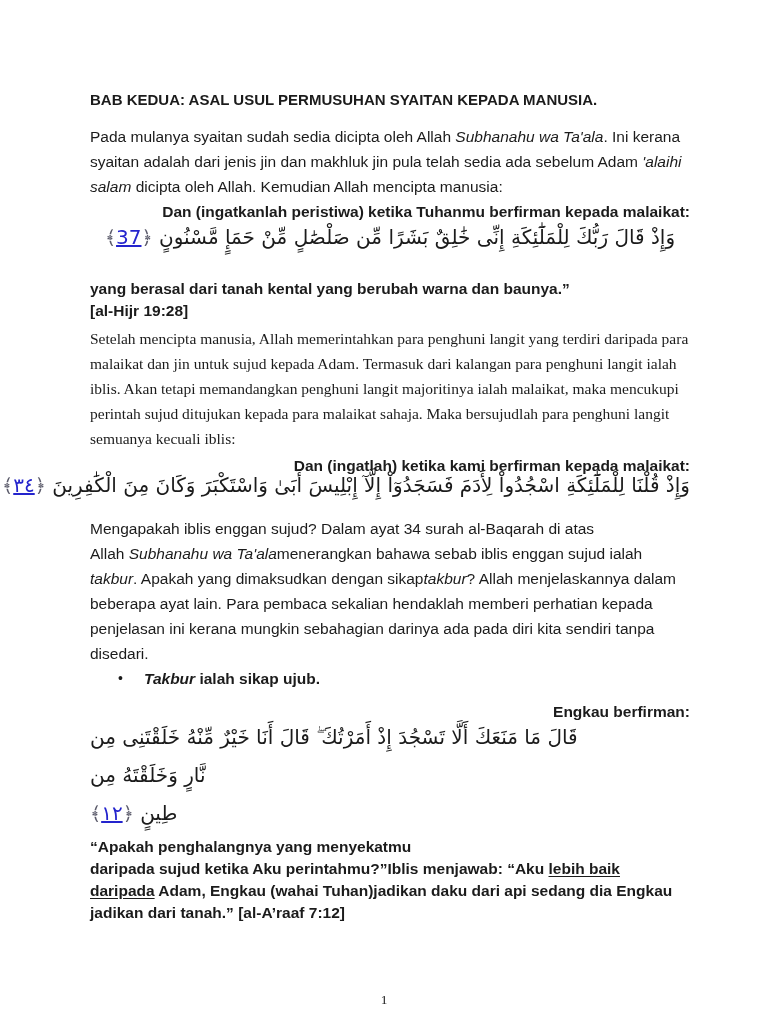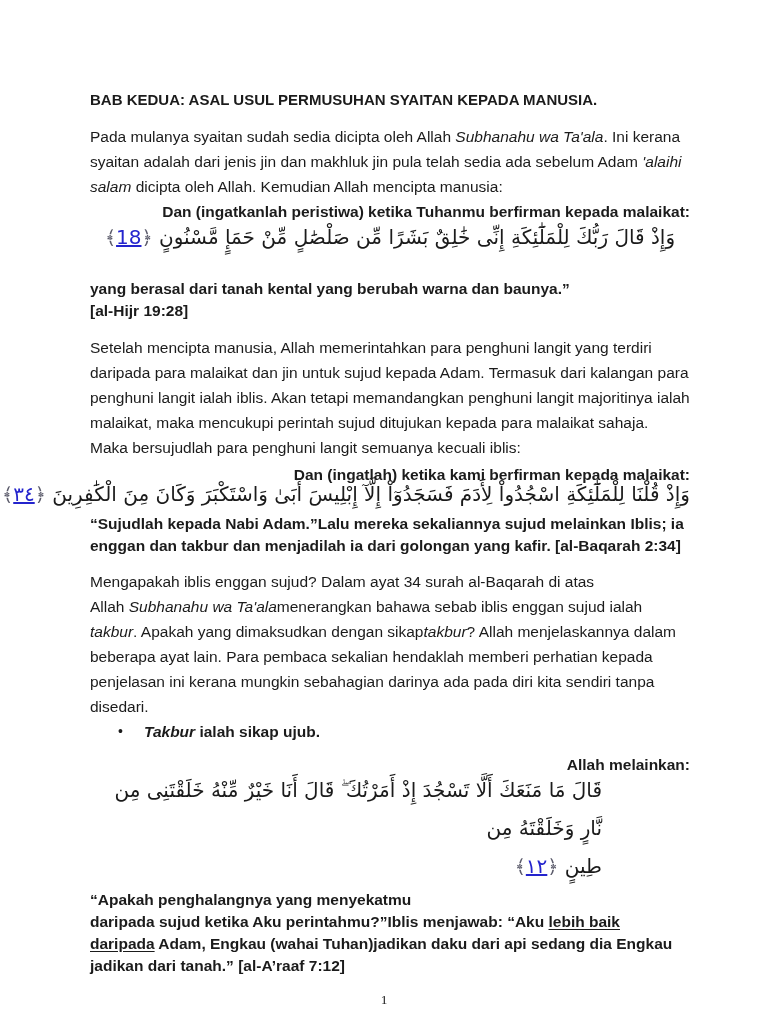--- a/index.html
+++ b/index.html
@@ -39,21 +39,21 @@
     unicode-bidi: embed;
     font-family: "DejaVu Sans", sans-serif;
     font-size: 20px;
     line-height: 38px;
     text-align: center;
     margin: -6px 0 0 0;
     white-space: nowrap;
     font-weight: normal;
   }
   .arabic-right {
-    text-align: right;
+    text-align: left;
     white-space: normal;
     margin-right: 88px;
   }
   .arabic .bracket {
     color: #5a5a6a;
     font-size: 19px;
     text-decoration: none;
   }
   .verse-link {
     color: #2424cd;
@@ -62,21 +62,21 @@
   }
   .quote {
     font-weight: bold;
     line-height: 22px;
     margin: 0;
   }
   .mt2  { margin-top: 2px; }
   .mt4  { margin-top: 4px; }
   .mt8  { margin-top: 8px; }
   .mt12 { margin-top: 12px; }
-  .mt13 { margin-top: 13px; }
+  .mt13 { margin-top: 4px; font-family: Liberation Serif, serif; }
   .mtneg12 { margin-top: -12px; text-align: right; }
   .bullet-row {
     display: flex;
     padding-left: 28px;
     margin: 0;
   }
   .bullet-marker {
     width: 26px;
     flex: 0 0 26px;
     font-size: 14px;
@@ -98,41 +98,40 @@
 
 <div class="page">
   <div class="content">
 
     <h1 class="heading">BAB KEDUA: ASAL USUL PERMUSUHAN SYAITAN KEPADA MANUSIA.</h1>
 
     <p class="para"><span>Pada mulanya syaitan sudah sedia dicipta oleh Allah </span><i>Subhanahu wa Ta'ala</i><span>. Ini kerana syaitan adalah dari jenis jin dan makhluk jin pula telah sedia ada sebelum Adam </span><i>'alaihi salam</i><span> dicipta oleh Allah. Kemudian Allah mencipta manusia:</span></p>
 
     <p class="lead">Dan (ingatkanlah peristiwa) ketika Tuhanmu berfirman kepada malaikat:</p>
 
-    <div class="arabic"><span>وَإِذْ قَالَ رَبُّكَ لِلْمَلَٰٓئِكَةِ إِنِّى خَٰلِقٌ بَشَرًا مِّن صَلْصَٰلٍ مِّنْ حَمَإٍ مَّسْنُونٍ</span> <span class="bracket">﴿</span><a class="verse-link">18</a><span class="bracket">﴾</span></div>
+    <div class="arabic"><span>وَإِذْ قَالَ رَبُّكَ لِلْمَلَٰٓئِكَةِ إِنِّى خَٰلِقٌ بَشَرًا مِّن صَلْصَٰلٍ مِّنْ حَمَإٍ مَّسْنُونٍ</span> <span class="bracket">﴿</span><a class="verse-link">37</a><span class="bracket">﴾</span></div>
 
     <p class="quote"><br><span>yang berasal dari tanah kental yang berubah warna dan baunya.”</span><br><span>[al-Hijr 19:28]</span></p>
 
     <p class="para mt13">Setelah mencipta manusia, Allah memerintahkan para penghuni langit yang terdiri daripada para malaikat dan jin untuk sujud kepada Adam. Termasuk dari kalangan para penghuni langit ialah iblis. Akan tetapi memandangkan penghuni langit majoritinya ialah malaikat, maka mencukupi perintah sujud ditujukan kepada para malaikat sahaja. Maka bersujudlah para penghuni langit semuanya kecuali iblis:</p>
 
     <p class="lead mt2">Dan (ingatlah) ketika kami berfirman kepada malaikat:</p>
 
     <div class="arabic mtneg12"><span>وَإِذْ قُلْنَا لِلْمَلَٰٓئِكَةِ اسْجُدُواْ لِأَدَمَ فَسَجَدُوٓاْ إِلَّآ إِبْلِيسَ أَبَىٰ وَاسْتَكْبَرَ وَكَانَ مِنَ الْكَٰفِرِينَ</span> <span class="bracket">﴿</span><a class="verse-link">٣٤</a><span class="bracket">﴾</span></div>
 
-    <p class="quote"><span>“Sujudlah kepada Nabi Adam.”Lalu mereka sekaliannya sujud melainkan Iblis; ia</span><br><span>enggan dan takbur dan menjadilah ia dari golongan yang kafir. [al-Baqarah 2:34]</span></p>
 
     <p class="para mt12"><span>Mengapakah iblis enggan sujud? Dalam ayat 34 surah al-Baqarah di atas</span><br><span>Allah </span><i>Subhanahu wa Ta'ala</i><span>menerangkan bahawa sebab iblis enggan sujud ialah </span><i>takbur</i><span>. Apakah yang dimaksudkan dengan sikap</span><i>takbur</i><span>? Allah menjelaskannya dalam beberapa ayat lain. Para pembaca sekalian hendaklah memberi perhatian kepada penjelasan ini kerana mungkin sebahagian darinya ada pada diri kita sendiri tanpa disedari.</span></p>
 
     <div class="bullet-row">
         <span class="bullet-marker">•</span>
         <span><b><i>Takbur</i></b><b> ialah sikap ujub.</b></span>
       </div>
 
 
-    <p class="lead mt8">Allah melainkan:</p>
+    <p class="lead mt8">Engkau berfirman:</p>
 
     <div class="arabic arabic-right"><span>قَالَ مَا مَنَعَكَ أَلَّا تَسْجُدَ إِذْ أَمَرْتُكَ ۖ قَالَ أَنَا خَيْرٌ مِّنْهُ خَلَقْتَنِى مِن نَّارٍ وَخَلَقْتَهُ مِن</span><br><span>طِينٍ</span> <span class="bracket">﴿</span><a class="verse-link">١٢</a><span class="bracket">﴾</span></div>
 
     <p class="quote mt4"><span>“Apakah penghalangnya yang menyekatmu</span><br><span>daripada sujud ketika Aku perintahmu?”Iblis menjawab: “Aku </span><u>lebih baik</u><br><u>daripada</u><span> Adam, Engkau (wahai Tuhan)jadikan daku dari api sedang dia Engkau jadikan dari tanah.” [al-A’raaf 7:12]</span></p>
 
   </div>
 
   <div class="footer">1</div>
 </div>
 

